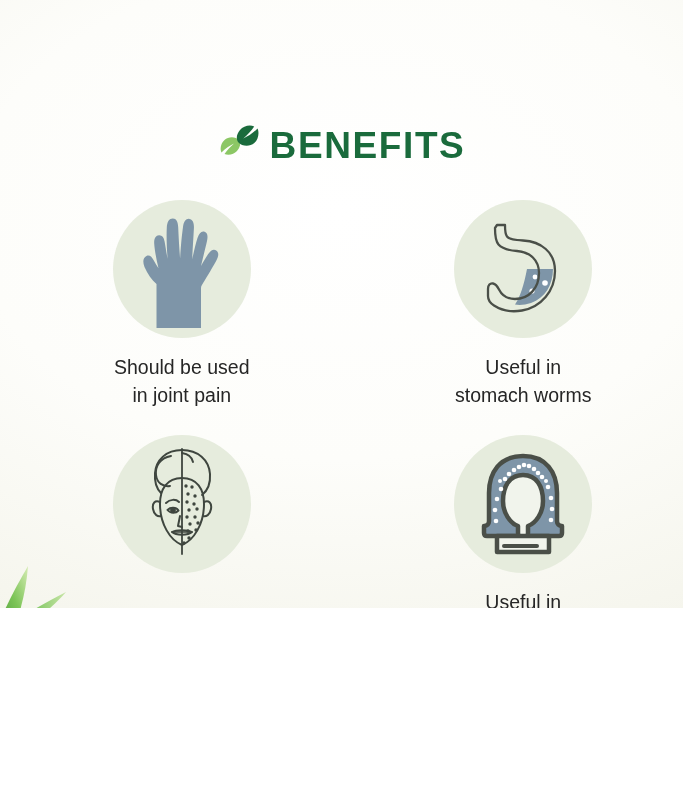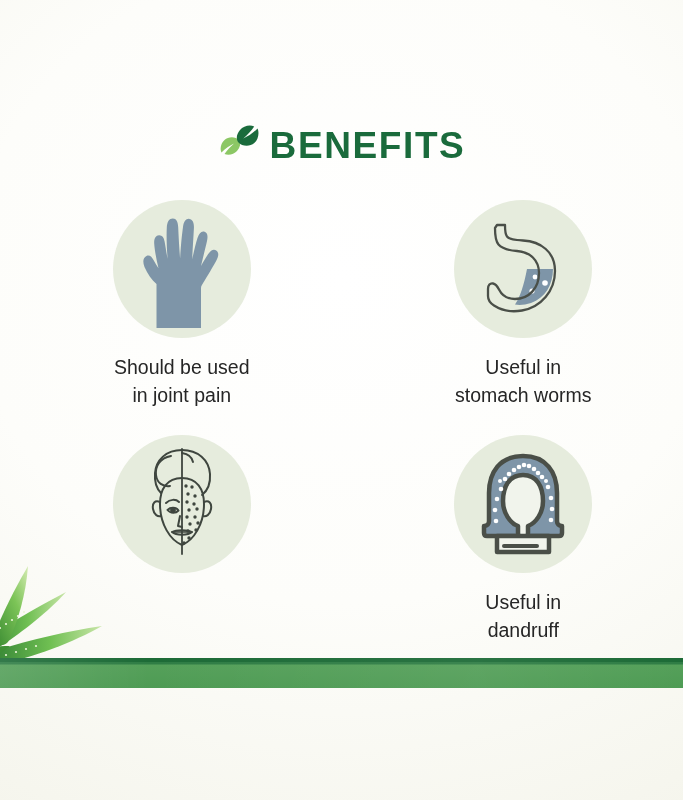--- a/index.html
+++ b/index.html
@@ -4,21 +4,21 @@
 <style>
   html,body{margin:0;padding:0;}
   body{
     width:683px;height:800px;
     background:#ffffff;
     font-family:"Liberation Sans", sans-serif;
     overflow:hidden;
   }
   .canvas{
     position:relative;
-    width:683px;height:800px;
+    width:683px;height:608px;
     background:
       radial-gradient(ellipse 120% 90% at 50% 35%, #ffffff 0%, #fdfdfa 45%, #f6f6ee 80%, #f2f2e8 100%);
     overflow:hidden;
   }
 
   
   .header{
     position:absolute;
     top:126px;left:0;width:683px;
     display:flex;align-items:center;justify-content:center;

